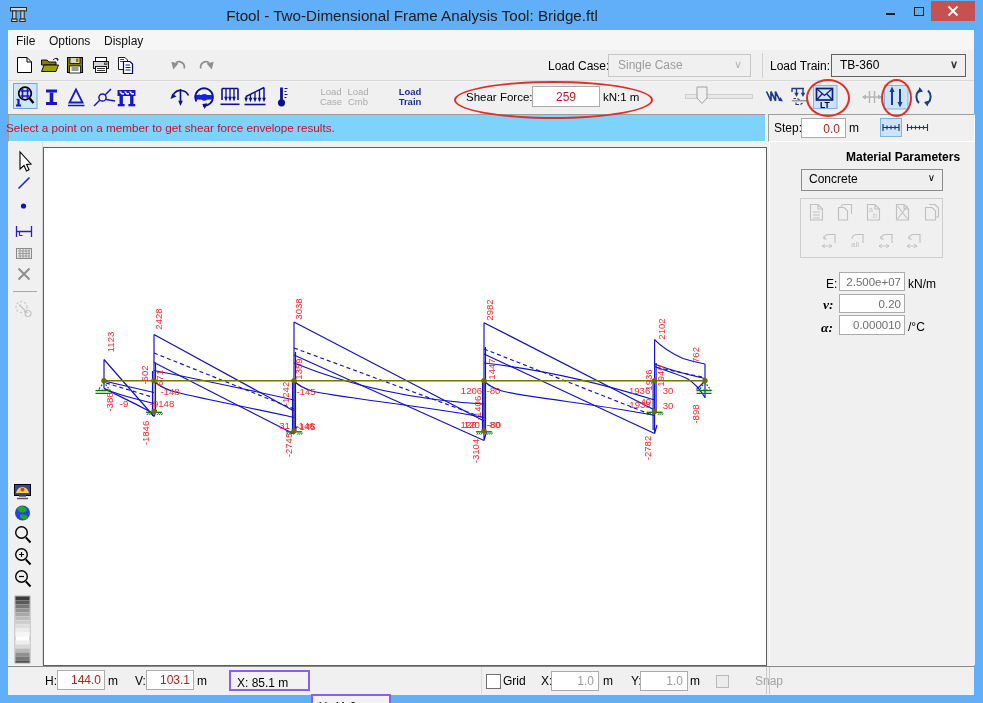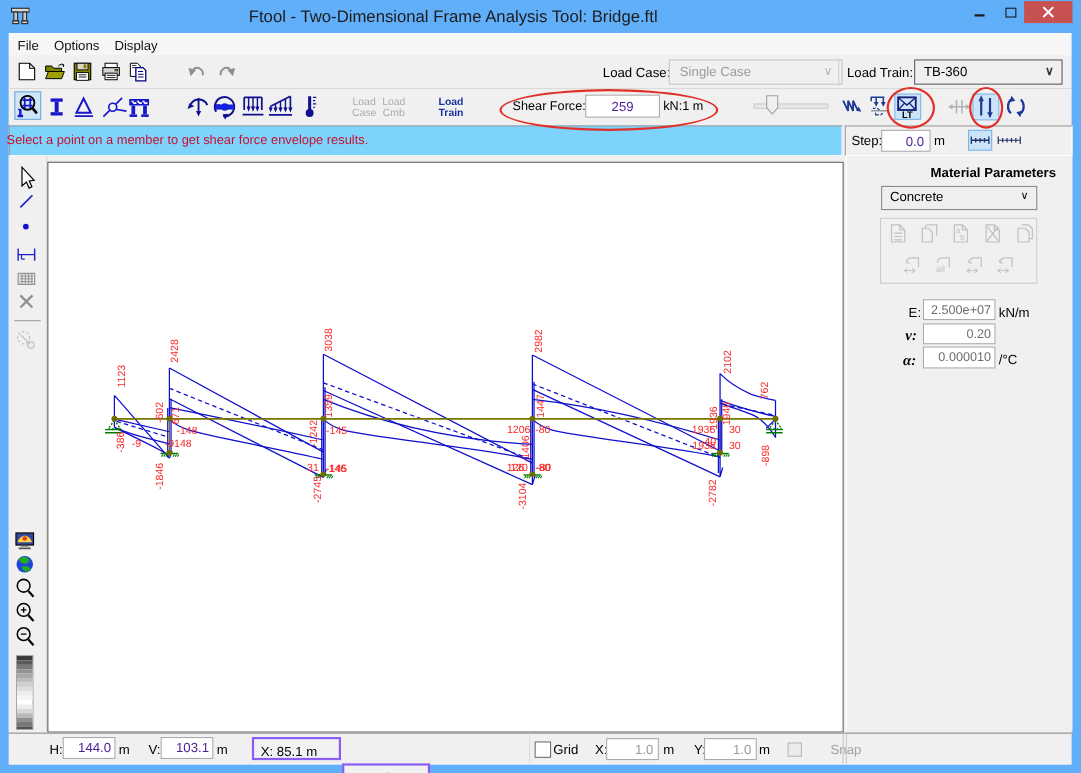--- a/index.html
+++ b/index.html
@@ -14,21 +14,21 @@
 .toolbar1{position:absolute;left:8px;top:50px;width:966px;height:30px;background:#f0f0f0;border-bottom:1px solid #dadada;}
 .toolbar2{position:absolute;left:8px;top:81px;width:966px;height:32px;background:#f0f0f0;}
 .msgbar{position:absolute;left:8px;top:114px;width:758px;height:28px;background:#7dd3fc;border:1px solid;border-color:#9d9d9d #fdfdfd #fdfdfd #9d9d9d;box-sizing:border-box;}
 .msgtext{position:absolute;left:-3px;top:6px;font-size:11.7px;color:#c8102e;}
 .steppanel{position:absolute;left:768px;top:114px;width:207px;height:28px;background:#f0f0f0;border:1px solid;border-color:#9d9d9d #fdfdfd #fdfdfd #9d9d9d;box-sizing:border-box;}
 .mainarea{position:absolute;left:8px;top:142px;width:966px;height:523px;background:#f0f0f0;}
 .lefttb{position:absolute;left:8px;top:142px;width:34px;height:523px;background:#f0f0f0;border-right:1px solid #d6d6d6;}
 .canvas{position:absolute;left:43px;top:147px;width:722px;height:517px;background:#ffffff;border:1px solid #5f5f5f;box-sizing:content-box;}
 .rightpanel{position:absolute;left:769px;top:142px;width:205px;height:523px;background:#f0f0f0;border-left:1px solid #fdfdfd;}
 .statusbar{position:absolute;left:8px;top:666px;width:966px;height:28px;background:#f0f0f0;border-top:1px solid #8a8a8a;}
-.tbox{position:absolute;background:#fff;border:1px solid #ababab;box-sizing:border-box;font-size:12px;color:#4c1d95;}
+.tbox{position:absolute;background:#fff;border:1px solid #ababab;box-sizing:border-box;font-size:12px;color:#b91c1c;}
 .lbl{position:absolute;font-size:12px;color:#000;white-space:nowrap;}
 .redellipse{position:absolute;border:2.6px solid #e03028;border-radius:50%;z-index:30;box-sizing:border-box;}
 .combo{position:absolute;box-sizing:border-box;background:#fff;border:1px solid #7a7a7a;font-size:12px;}
 .sunken{position:absolute;box-sizing:border-box;background:#f2f2f2;border:2px solid #8b5cf6;font-size:12px;}
 .selicon{background:#cce4f7;border:1px solid #7eb4ea !important;}
 </style>
 </head>
 <body>
 <div class="win">
 
@@ -60,21 +60,21 @@
       <div class="msgtext">Select a point on a member to get shear force envelope results.</div>
     </div>
   <div class="steppanel"></div>
   <div class="mainarea"></div>
   <div class="lefttb" id="lefttb"></div>
   <div class="canvas"></div>
   <div class="rightpanel"></div>
   <div class="statusbar"></div>
 
   <div class="lbl" style="left:548px;top:59px;">Load Case:</div>
-  <div class="combo" style="left:608px;top:54px;width:158px;height:23px;background:#f0f0f0;border-color:#c6c6c6;color:#9b9b9b;">
+  <div class="combo" style="left:608px;top:54px;width:143px;height:23px;background:#f0f0f0;border-color:#c6c6c6;color:#9b9b9b;">
     <span style="position:absolute;left:9px;top:3px;">Single Case</span>
     <span style="position:absolute;right:8px;top:3px;color:#b5b5b5;font-size:11px;">∨</span>
   </div>
   <div class="abs" style="left:762px;top:53px;width:1px;height:25px;background:#cfcfcf;"></div>
   <div class="lbl" style="left:770px;top:59px;">Load Train:</div>
   <div class="combo" style="left:831px;top:54px;width:135px;height:23px;border-color:#606060;background:#efefef;">
     <span style="position:absolute;left:8px;top:3px;">TB-360</span>
     <span style="position:absolute;right:7px;top:3px;color:#333;font-size:11px;font-weight:bold;">∨</span>
   </div>
 

